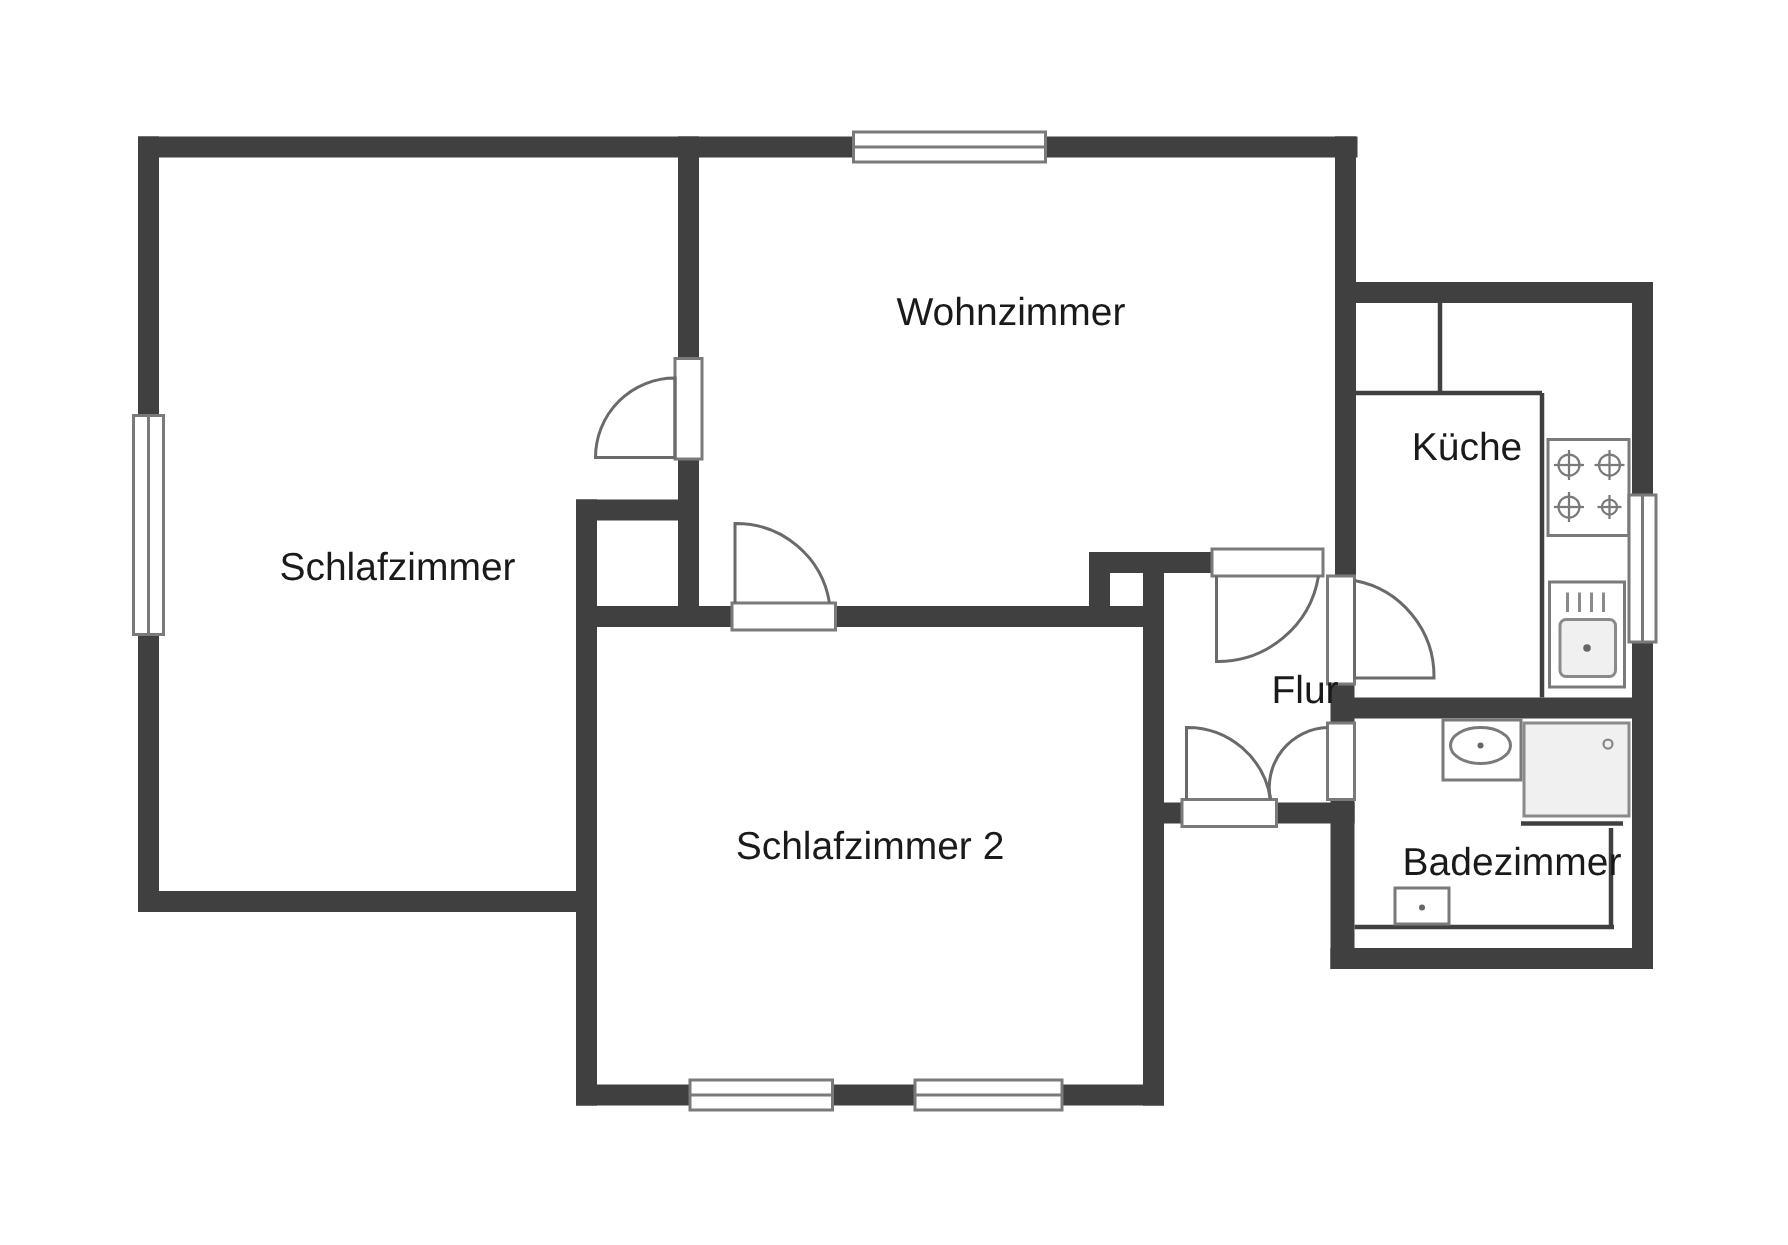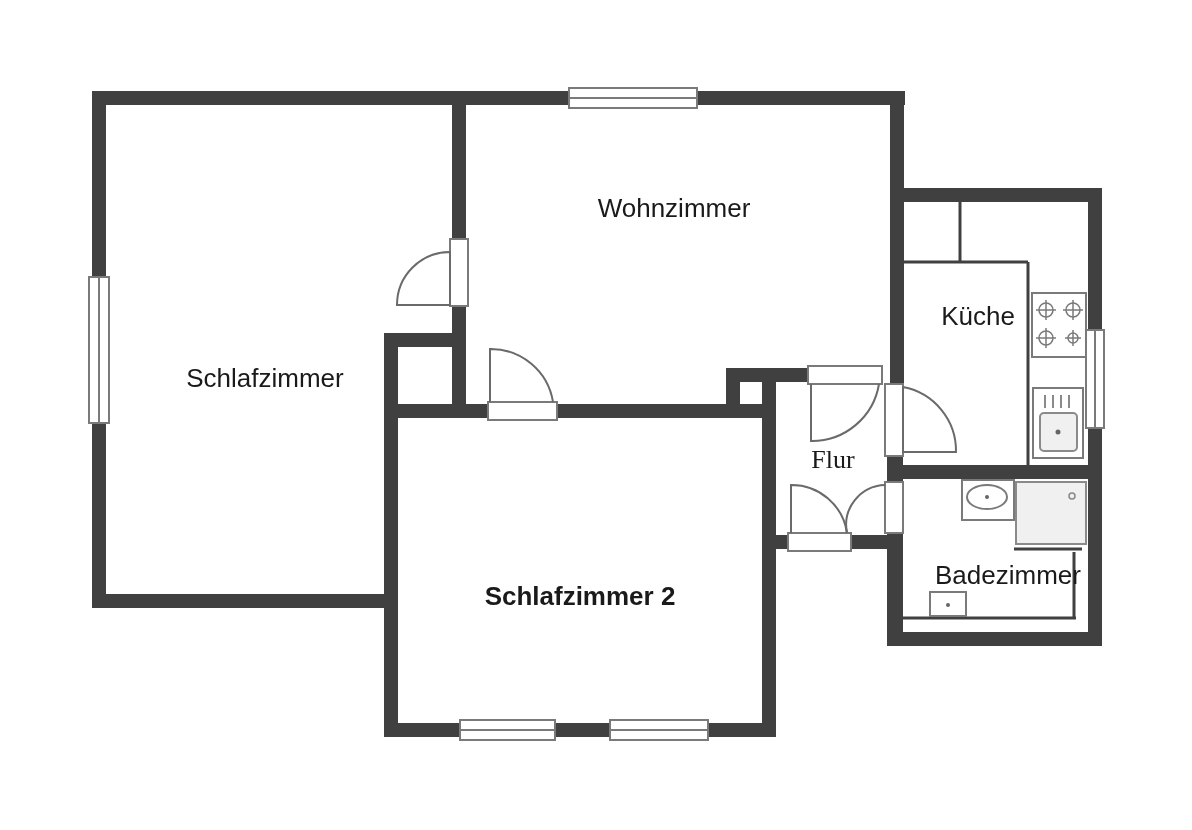--- a/index.html
+++ b/index.html
@@ -167,16 +167,16 @@
     <line class="thin-wall" x1="1014" y1="549" x2="1082" y2="549"></line>
     <line class="thin-wall" x1="1074" y1="552" x2="1074" y2="618"></line>
     <line class="thin-wall" x1="903" y1="618" x2="1076" y2="618"></line>
     <rect x="930" y="592" width="36" height="24" class="fixture"></rect>
     <circle cx="948" cy="605" r="2" fill="#666"></circle>
   </g>
 </svg>
 
 <div class="room-label" style="left:265px;top:378px;">Schlafzimmer</div>
 <div class="room-label" style="left:674px;top:208px;">Wohnzimmer</div>
-<div class="room-label" style="left:978px;top:316px;">Küche</div>
-<div class="room-label" style="left:833px;top:460px;font-family:Liberation Serif, serif;">Flur</div>
-<div class="room-label" style="left:580px;top:596px;font-weight:bold;">Schlafzimmer 2</div>
+<div class="room-label" style="left:978px;top:298px;">Küche</div>
+<div class="room-label" style="left:870px;top:460px;">Flur</div>
+<div class="room-label" style="left:580px;top:564px;">Schlafzimmer 2</div>
 <div class="room-label" style="left:1008px;top:575px;text-align:right;">Badezimmer</div>
 
 </body></html>

